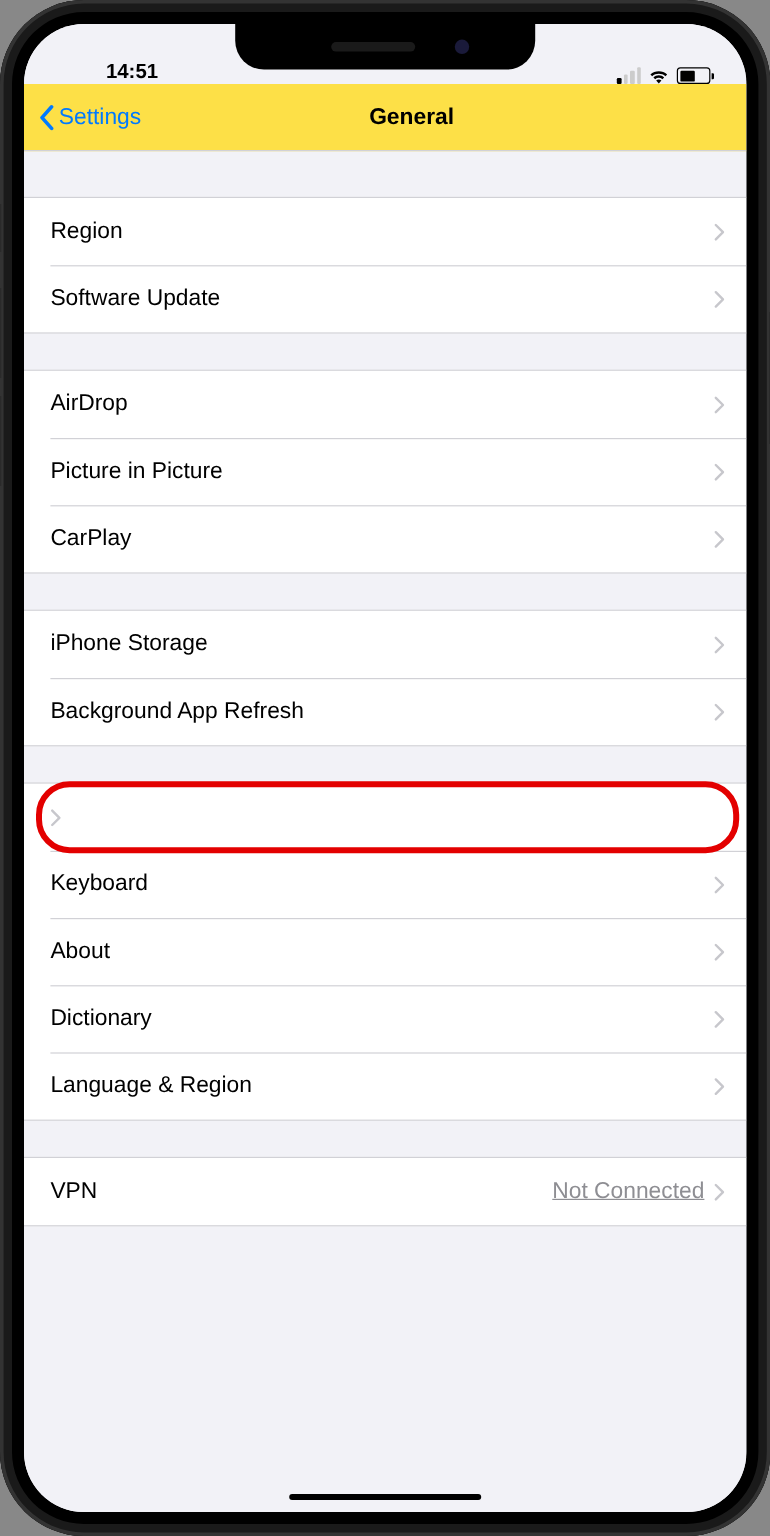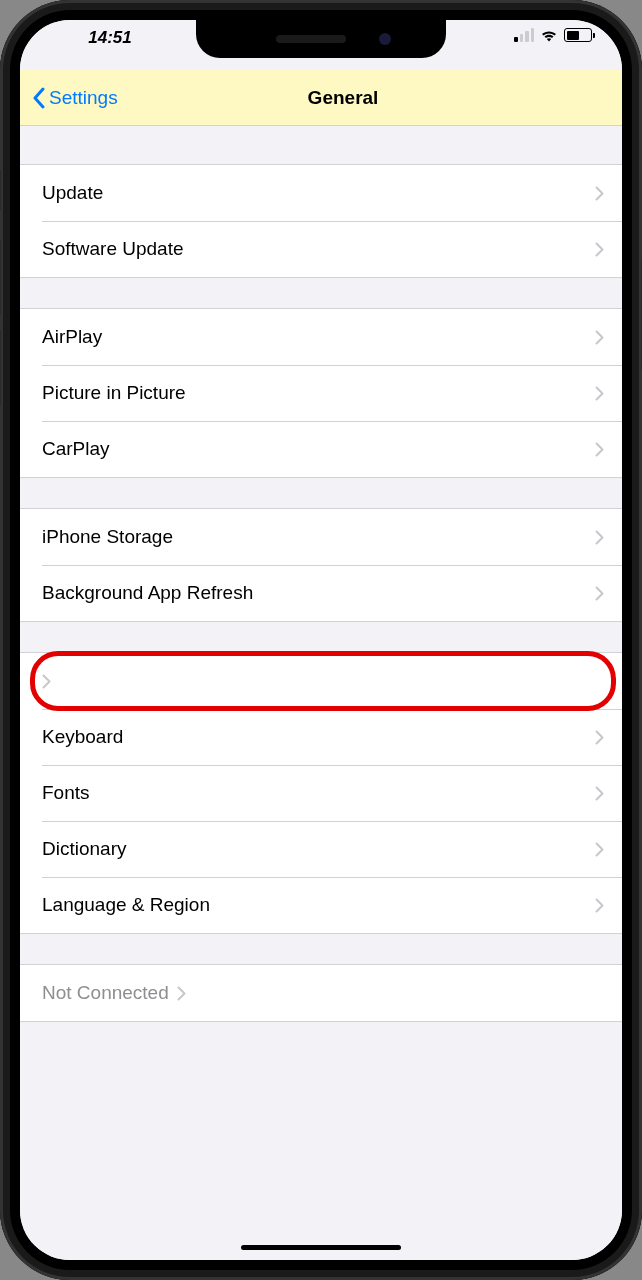--- a/index.html
+++ b/index.html
@@ -95,25 +95,24 @@
       height: 12px;
       background: #1a1a3a;
       border-radius: 50%;
       position: absolute;
       right: 55px;
     }
     .status-bar {
       height: 50px;
       display: flex;
       justify-content: space-between;
-      align-items: flex-start;
+      align-items: flex-end;
       padding: 0 30px;
       padding-top: 8px;
       background: #f2f2f7;
-      font-style: italic;
     }
     .status-left {
       font-weight: 600;
       font-size: 17px;
       width: 120px;
       text-align: center;
     }
     .status-right {
       display: flex;
       align-items: center;
@@ -163,21 +162,21 @@
       height: 100%;
       background: #000;
       border-radius: 1px;
     }
     .nav-bar {
       height: 56px;
       display: flex;
       align-items: center;
       justify-content: center;
       position: relative;
-      background: #fef9c3;
+      background: #fde047;
       border-bottom: 0.5px solid #d1d1d6;
     }
     .nav-back {
       position: absolute;
       left: 12px;
       display: flex;
       align-items: center;
       color: #007aff;
       font-size: 19px;
     }
@@ -225,20 +224,21 @@
     }
     .row-label {
       flex: 1;
       font-size: 19px;
       color: #000;
     }
     .row-detail {
       font-size: 19px;
       color: #8e8e93;
       margin-right: 8px;
+      text-decoration: underline;
     }
     .chevron-right {
       width: 9px;
       height: 15px;
       margin-right: 18px;
     }
     .highlight-ring {
       position: absolute;
       border: 5px solid #e30000;
       border-radius: 28px;
@@ -301,36 +301,36 @@
         <span>Settings</span>
       </div>
       <div class="nav-title">General</div>
     </div>
 
     <div class="settings-content">
 
     <div class="group-gap"></div>
         <div class="settings-group">
           <div class="settings-row">
-            <div class="row-label">Update</div>
+            <div class="row-label">Region</div>
             <svg class="chevron-right" viewBox="0 0 9 15">
               <polyline points="1.5,1.5 7.5,7.5 1.5,13.5" stroke="#c7c7cc" stroke-width="2" fill="none" stroke-linecap="round" stroke-linejoin="round"></polyline>
             </svg>
           </div>
           <div class="settings-row">
             <div class="row-label">Software Update</div>
             <svg class="chevron-right" viewBox="0 0 9 15">
               <polyline points="1.5,1.5 7.5,7.5 1.5,13.5" stroke="#c7c7cc" stroke-width="2" fill="none" stroke-linecap="round" stroke-linejoin="round"></polyline>
             </svg>
           </div>
         </div>
         <div class="group-gap-small"></div>
         <div class="settings-group">
           <div class="settings-row">
-            <div class="row-label">AirPlay</div>
+            <div class="row-label">AirDrop</div>
             <svg class="chevron-right" viewBox="0 0 9 15">
               <polyline points="1.5,1.5 7.5,7.5 1.5,13.5" stroke="#c7c7cc" stroke-width="2" fill="none" stroke-linecap="round" stroke-linejoin="round"></polyline>
             </svg>
           </div>
           <div class="settings-row">
             <div class="row-label">Picture in Picture</div>
             <svg class="chevron-right" viewBox="0 0 9 15">
               <polyline points="1.5,1.5 7.5,7.5 1.5,13.5" stroke="#c7c7cc" stroke-width="2" fill="none" stroke-linecap="round" stroke-linejoin="round"></polyline>
             </svg>
           </div>
@@ -364,41 +364,42 @@
             </svg>
             <div class="highlight-ring"></div>
           </div>
           <div class="settings-row">
             <div class="row-label">Keyboard</div>
             <svg class="chevron-right" viewBox="0 0 9 15">
               <polyline points="1.5,1.5 7.5,7.5 1.5,13.5" stroke="#c7c7cc" stroke-width="2" fill="none" stroke-linecap="round" stroke-linejoin="round"></polyline>
             </svg>
           </div>
           <div class="settings-row">
-            <div class="row-label">Fonts</div>
+            <div class="row-label">About</div>
             <svg class="chevron-right" viewBox="0 0 9 15">
               <polyline points="1.5,1.5 7.5,7.5 1.5,13.5" stroke="#c7c7cc" stroke-width="2" fill="none" stroke-linecap="round" stroke-linejoin="round"></polyline>
             </svg>
           </div>
           <div class="settings-row">
             <div class="row-label">Dictionary</div>
             <svg class="chevron-right" viewBox="0 0 9 15">
               <polyline points="1.5,1.5 7.5,7.5 1.5,13.5" stroke="#c7c7cc" stroke-width="2" fill="none" stroke-linecap="round" stroke-linejoin="round"></polyline>
             </svg>
           </div>
           <div class="settings-row">
             <div class="row-label">Language &amp; Region</div>
             <svg class="chevron-right" viewBox="0 0 9 15">
               <polyline points="1.5,1.5 7.5,7.5 1.5,13.5" stroke="#c7c7cc" stroke-width="2" fill="none" stroke-linecap="round" stroke-linejoin="round"></polyline>
             </svg>
           </div>
         </div>
         <div class="group-gap-small"></div>
         <div class="settings-group">
           <div class="settings-row">
+            <div class="row-label">VPN</div>
             <div class="row-detail">Not Connected</div>
             <svg class="chevron-right" viewBox="0 0 9 15">
               <polyline points="1.5,1.5 7.5,7.5 1.5,13.5" stroke="#c7c7cc" stroke-width="2" fill="none" stroke-linecap="round" stroke-linejoin="round"></polyline>
             </svg>
           </div>
         </div>
       </div>
 
     <div class="home-indicator"></div>
   </div>

